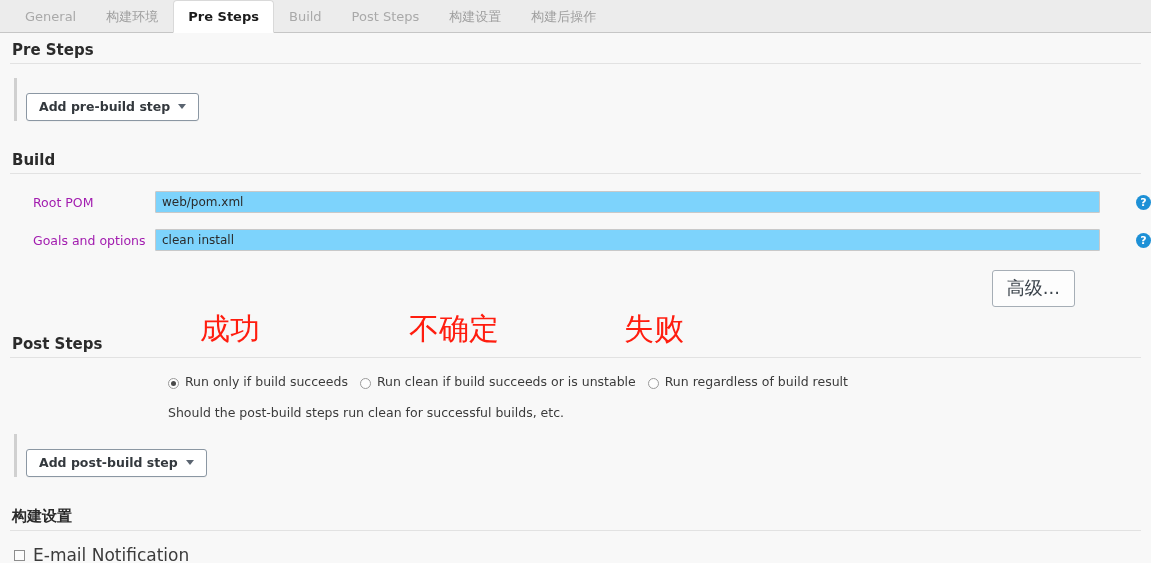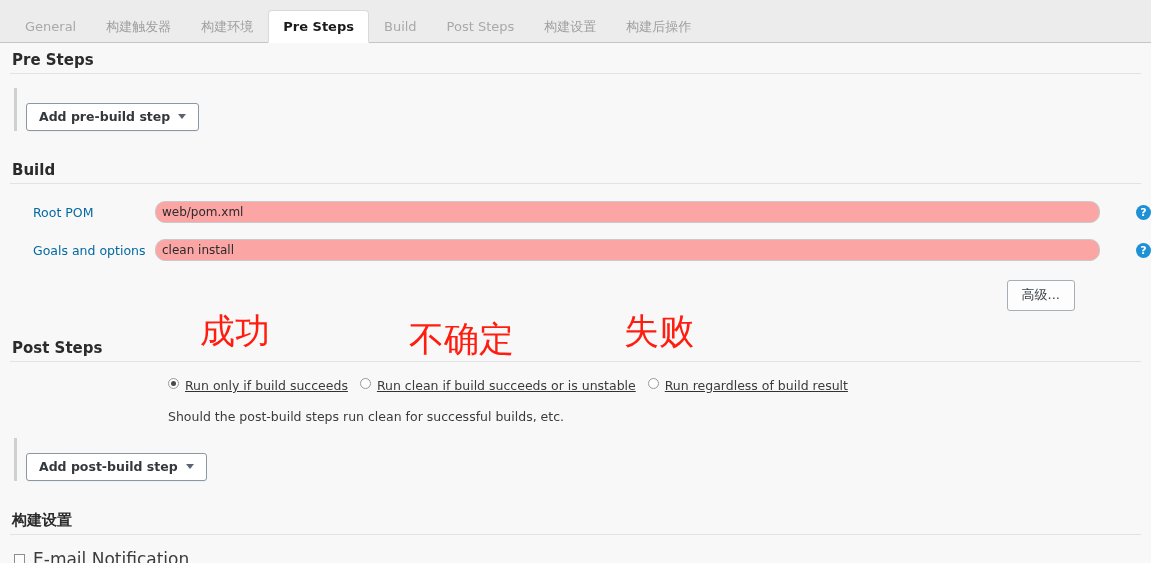--- a/index.html
+++ b/index.html
@@ -13,21 +13,21 @@
     font-family: "DejaVu Sans", "Liberation Sans", sans-serif;
     font-size: 12px;
     color: #333333;
     overflow: hidden;
     position: relative;
   }
 
   
   .tabbar {
     position: relative;
-    height: 43px;
+    height: 33px;
     background: #ececec;
     border-bottom: 1px solid #c6c6c6;
     display: flex;
     align-items: flex-end;
     padding-left: 10px;
     box-sizing: border-box;
   }
   .tab {
     font-size: 13px;
     color: #a9a9a9;
@@ -104,54 +104,54 @@
     width: 0; height: 0;
     border-left: 4px solid transparent;
     border-right: 4px solid transparent;
     border-top: 5px solid #5a6470;
   }
   .btn-plain {
     background: #fdfdfd;
     border: 1px solid #a6aeb6;
     border-radius: 3px;
     padding: 5px 14px 6px 14px;
-    font-size: 13px;
+    font-size: 18px;
     color: #3b434b;
     cursor: pointer;
   }
 
   
   .form-row {
     display: flex;
     align-items: center;
     padding: 5px 0;
   }
   .form-label {
     width: 155px;
     padding-left: 33px;
     box-sizing: border-box;
     font-size: 12.5px;
-    color: #0369a1;
+    color: #a21caf;
   }
   .form-field {
     flex: 1;
     padding-right: 8px;
   }
   .txtinput {
     width: 945px;
     height: 22px;
     box-sizing: border-box;
     border: 1px solid #c9c9c9;
-    background: #fca5a5;
+    background: #7dd3fc;
     font-family: "DejaVu Sans", "Liberation Sans", sans-serif;
     font-size: 12px;
     color: #2b2b2b;
     padding: 2px 6px;
     outline: none;
-    border-radius: 10px;
+    border-radius: 1px;
   }
   .help-icon {
     width: 15px;
     height: 15px;
     border-radius: 50%;
     background: #1d90d6;
     color: #ffffff;
     font-size: 11px;
     font-weight: bold;
     line-height: 15px;
@@ -171,24 +171,23 @@
   
   .radio-row {
     display: flex;
     align-items: center;
     padding-left: 168px;
     margin-top: 16px;
     gap: 0;
   }
   .radio-item {
     display: flex;
-    align-items: flex-start;
+    align-items: flex-end;
     cursor: pointer;
     margin-right: 12px;
-    text-decoration: underline;
   }
   .rdo {
     width: 11px;
     height: 11px;
     border-radius: 50%;
     border: 1px solid #9a9a9a;
     background: #fdfdfd;
     box-sizing: border-box;
     margin-right: 6px;
     position: relative;
@@ -211,22 +210,22 @@
     padding-left: 168px;
     margin-top: 16px;
     font-size: 12.5px;
     color: #3b3b3b;
   }
 
   
   .annot {
     position: absolute;
     color: #ff1d0f;
-    font-size: 35px;
-    font-family: Liberation Serif, serif;
+    font-size: 30px;
+    font-family: Liberation Sans, sans-serif;
     white-space: nowrap;
     pointer-events: none;
     line-height: 1;
   }
 
   
   .check-row {
     display: flex;
     align-items: center;
     padding-left: 14px;
@@ -246,21 +245,20 @@
     font-size: 17px;
     color: #3b3b3b;
   }
   .spacer-sm { height: 6px; }
 </style>
 </head>
 <body>
 
 <div class="tabbar">
   <div class="tab">General</div>
-  <div class="tab cn">构建触发器</div>
   <div class="tab cn">构建环境</div>
   <div class="tab active">Pre Steps</div>
   <div class="tab">Build</div>
   <div class="tab">Post Steps</div>
   <div class="tab cn">构建设置</div>
   <div class="tab cn">构建后操作</div>
 </div>
 
 <div class="content">
 
@@ -339,14 +337,14 @@
     <span class="chk-label">E-mail Notification</span>
   </div>
 
   <div style="height:20px"></div>
 
   <div class="section-head cjk">构建后操作</div>
 
 </div>
 
 <div class="annot" style="left:200px; top:314px;">成功</div>
-<div class="annot" style="left:409px; top:322px;">不确定</div>
+<div class="annot" style="left:409px; top:314px;">不确定</div>
 <div class="annot" style="left:612px; top:314px;margin-left:12px;">失败</div>
 
 </body></html>

